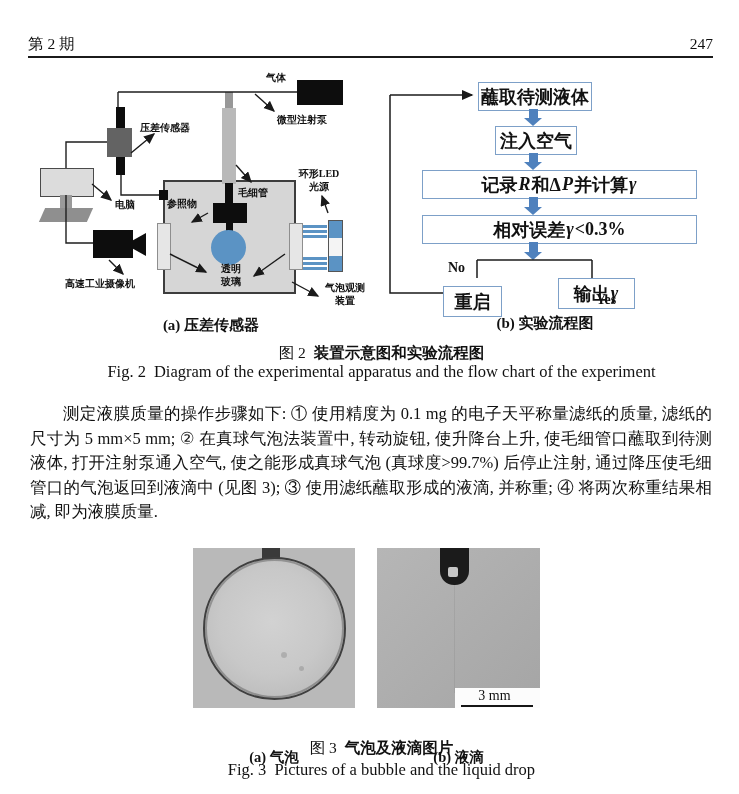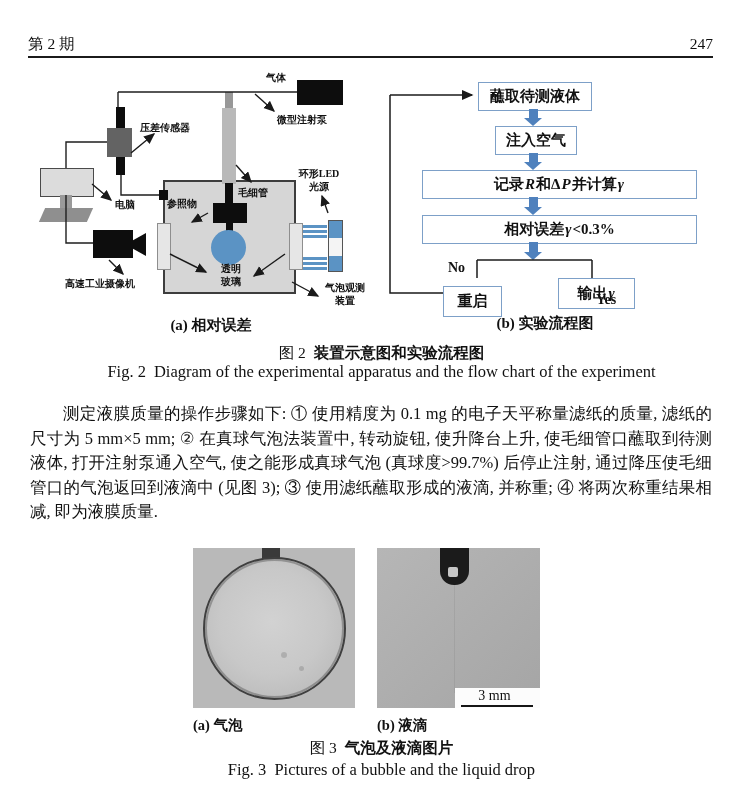--- a/index.html
+++ b/index.html
@@ -19,21 +19,21 @@
   .shape{position:absolute;}
   .panel-caption{position:absolute;font-size:15px;font-weight:bold;text-align:center;z-index:6;}
   
   .blackfill{background:#0d0d0d;}
   .chamber{left:133px;top:110px;width:129px;height:110px;background:#d6d6d6;border:2px solid #3d3d3d;}
   .window{width:12px;height:45px;background:#e6e6e6;border:1.5px solid #8e8e8e;z-index:3;}
   .bubble{left:181px;top:160px;width:35px;height:35px;border-radius:50%;background:#5b93c4;z-index:3;}
   .ledseg{width:100%;}
   .stripe{position:absolute;width:24px;height:3px;background:#5b93c4;z-index:3;}
   
-  .fbox{position:absolute;background:#fff;border:1.5px solid #7da0c8;display:flex;align-items:center;justify-content:center;font-size:15px;font-weight:bold;z-index:4;white-space:nowrap;}
+  .fbox{position:absolute;background:#fff;border:1.5px solid #7da0c8;display:flex;align-items:center;justify-content:center;font-size:18px;font-weight:bold;z-index:4;white-space:nowrap;}
   .fbox .it{font-style:italic;padding:0 1px;}
   .fatarrow{position:absolute;width:19px;z-index:4;}
   .fatarrow .shaft{margin:0 auto;width:9px;background:#4f81bd;}
   .fatarrow .head{width:0;height:0;border-left:9.5px solid transparent;border-right:9.5px solid transparent;border-top:8px solid #4f81bd;}
   .branch-lbl{position:absolute;font-size:14px;font-weight:bold;z-index:6;}
   
   .figcap{position:absolute;left:0;width:739px;text-align:center;}
   .figcap .pre{font-weight:normal;margin-right:8px;margin-left:24px;}
   .figcap-zh{font-size:15.5px;font-weight:bold;}
   .figcap-en{font-size:16.5px;}
@@ -48,21 +48,21 @@
     background:radial-gradient(circle at 48% 45%, #d2d2d2 0%, #c8c8c8 50%, #bcbcbc 78%, #949494 92%, #6f6f6f 100%);
     box-shadow:inset 0 0 0 2px rgba(55,55,55,0.35);}
   .stub-a{position:absolute;left:69px;top:0;width:18px;height:11px;background:#3a3a3a;}
   .dot{position:absolute;border-radius:50%;background:rgba(0,0,0,0.14);}
   .cap-b{position:absolute;left:63px;top:0;width:29px;height:37px;background:#1b1b1b;border-radius:0 0 14px 14px;}
   .spark-b{position:absolute;left:71px;top:19px;width:10px;height:10px;background:#c6c6c6;border-radius:2px;}
   .faintline-b{position:absolute;left:77px;top:37px;width:1px;height:108px;background:rgba(0,0,0,0.06);}
   .scalebox{position:absolute;left:78px;top:140px;width:85px;height:20px;background:#fcfcfc;z-index:3;}
   .scalebox .txt{position:absolute;left:0;right:6px;top:0px;text-align:center;font-size:14px;color:#111;}
   .scalebox .bar{position:absolute;left:6px;right:7px;bottom:1px;height:2px;background:#151515;}
-  .photo-cap{position:absolute;font-size:14.5px;font-weight:bold;}
+  .photo-cap{position:absolute;text-align:center;font-size:14.5px;font-weight:bold;margin-top:32px;}
 </style>
 </head>
 <body>
 
 <div class="header-row">
   <span>第 2 期</span>
   <span>247</span>
 </div>
 <div class="header-rule"></div>
 
@@ -138,21 +138,21 @@
     <div>光源</div>
   </div>
   <div class="lbl lbl2" style="left:182px;top:192px;width:38px;">
     <div>透明</div>
     <div>玻璃</div>
   </div>
   <div class="lbl lbl2" style="left:288px;top:211px;width:54px;">
     <div>气泡观测</div>
     <div>装置</div>
   </div>
-  <div class="panel-caption" style="left:96px;top:246px;width:170px;">(a) 相对误差</div>
+  <div class="panel-caption" style="left:96px;top:246px;width:170px;">(a) 压差传感器</div>
 </div>
 
 <div class="panel" style="left:380px;top:70px;width:335px;height:270px;">
   <svg width="335" height="270">
     <defs>
       <marker id="ah2" markerWidth="9" markerHeight="8" refX="7" refY="3.5" orient="auto">
         <path d="M0,0 L8,3.5 L0,7 z" fill="#1a1a1a"></path>
       </marker>
     </defs>
     <g stroke="#1a1a1a" stroke-width="1.5" fill="none">

